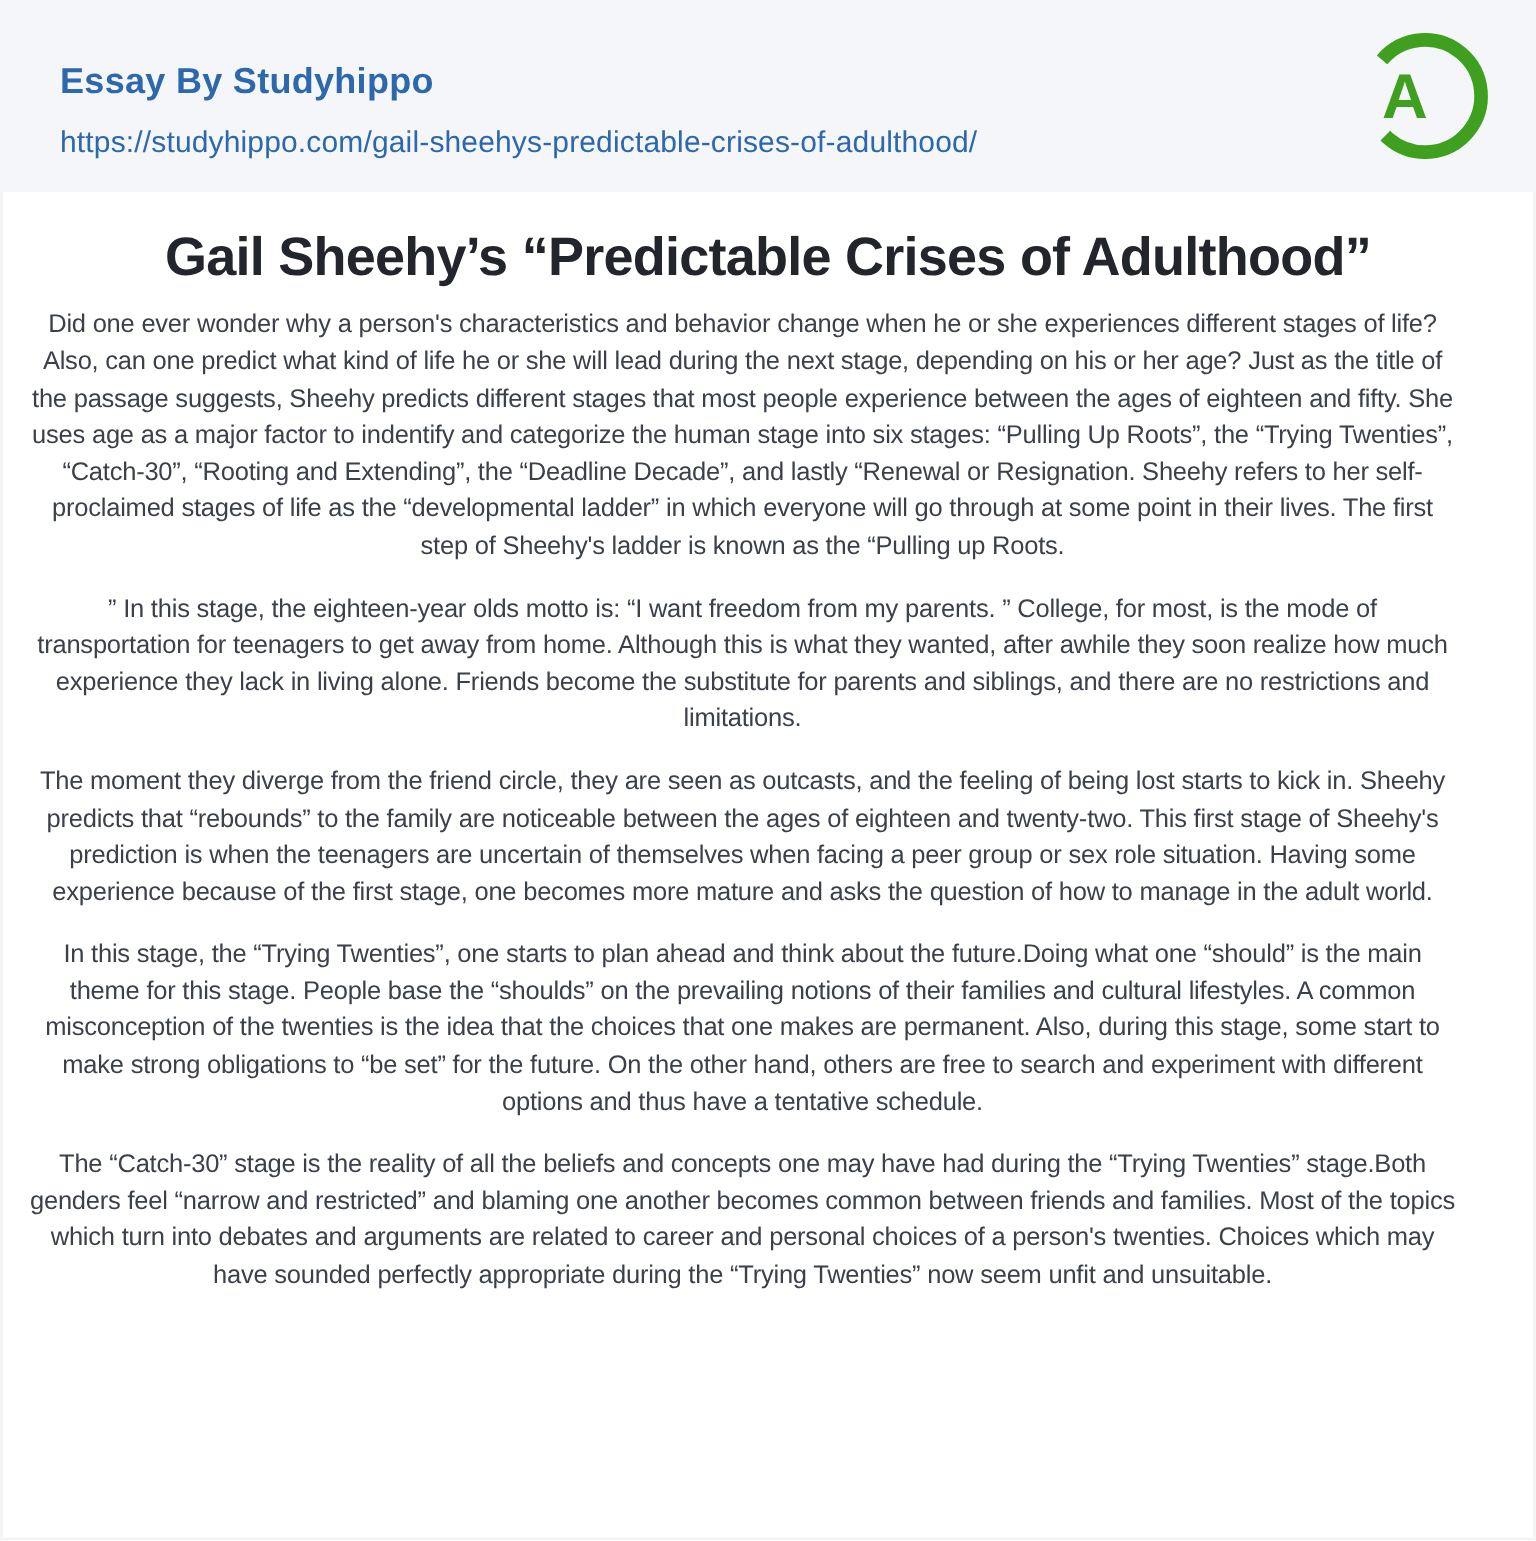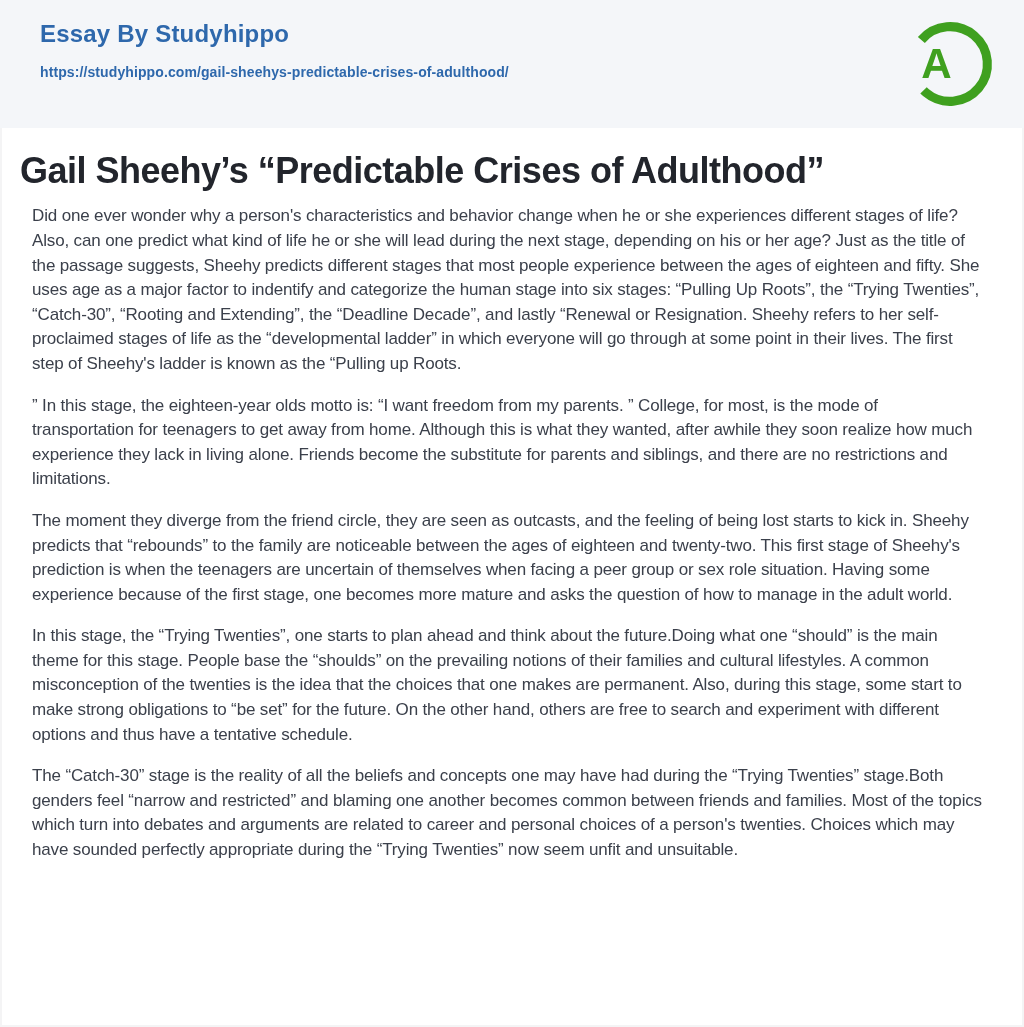--- a/index.html
+++ b/index.html
@@ -22,61 +22,62 @@
   .page-edge {
     position: absolute;
     inset: 0;
     pointer-events: none;
     box-shadow: inset 0 0 0 2px rgba(40,45,60,0.05);
   }
   .site-header {
     position: relative;
     height: 128px;
     background: var(--header-bg);
-    padding: 21px 140px 0 40px;
+    padding: 42px 140px 0 40px;
   }
   .site-title {
     color: var(--accent-blue);
     font-size: 24px;
     font-weight: 700;
     letter-spacing: 0.2px;
     line-height: 1.1;
     margin: 0 0 16px 0;
   }
   .site-url {
     color: var(--accent-blue);
-    font-size: 14px;
-    font-weight: 700;
+    font-size: 20px;
+    font-weight: 400;
     text-decoration: none;
     letter-spacing: 0.1px;
   }
   .logo {
     position: absolute;
     top: 18px;
     right: 28px;
     width: 92px;
     height: 92px;
   }
   .content {
     padding: 0 20px;
+    text-align: center;
   }
   .article-title {
     color: var(--title-color);
     font-size: 36px;
     font-weight: 800;
     letter-spacing: -0.5px;
     line-height: 1.15;
     margin: 22px 0 13px 0;
   }
   .article-body p {
     color: var(--body-color);
     font-size: 17px;
     line-height: 24.6px;
     letter-spacing: -0.15px;
-    margin: 0 0 17px 12px;
+    margin: 0 0 17px 0;
     max-width: 950px;
   }
 </style>
 </head>
 <body>
 
 <div class="page-edge"></div>
 
 <header class="site-header">
   <h2 class="site-title">Essay By Studyhippo</h2>

